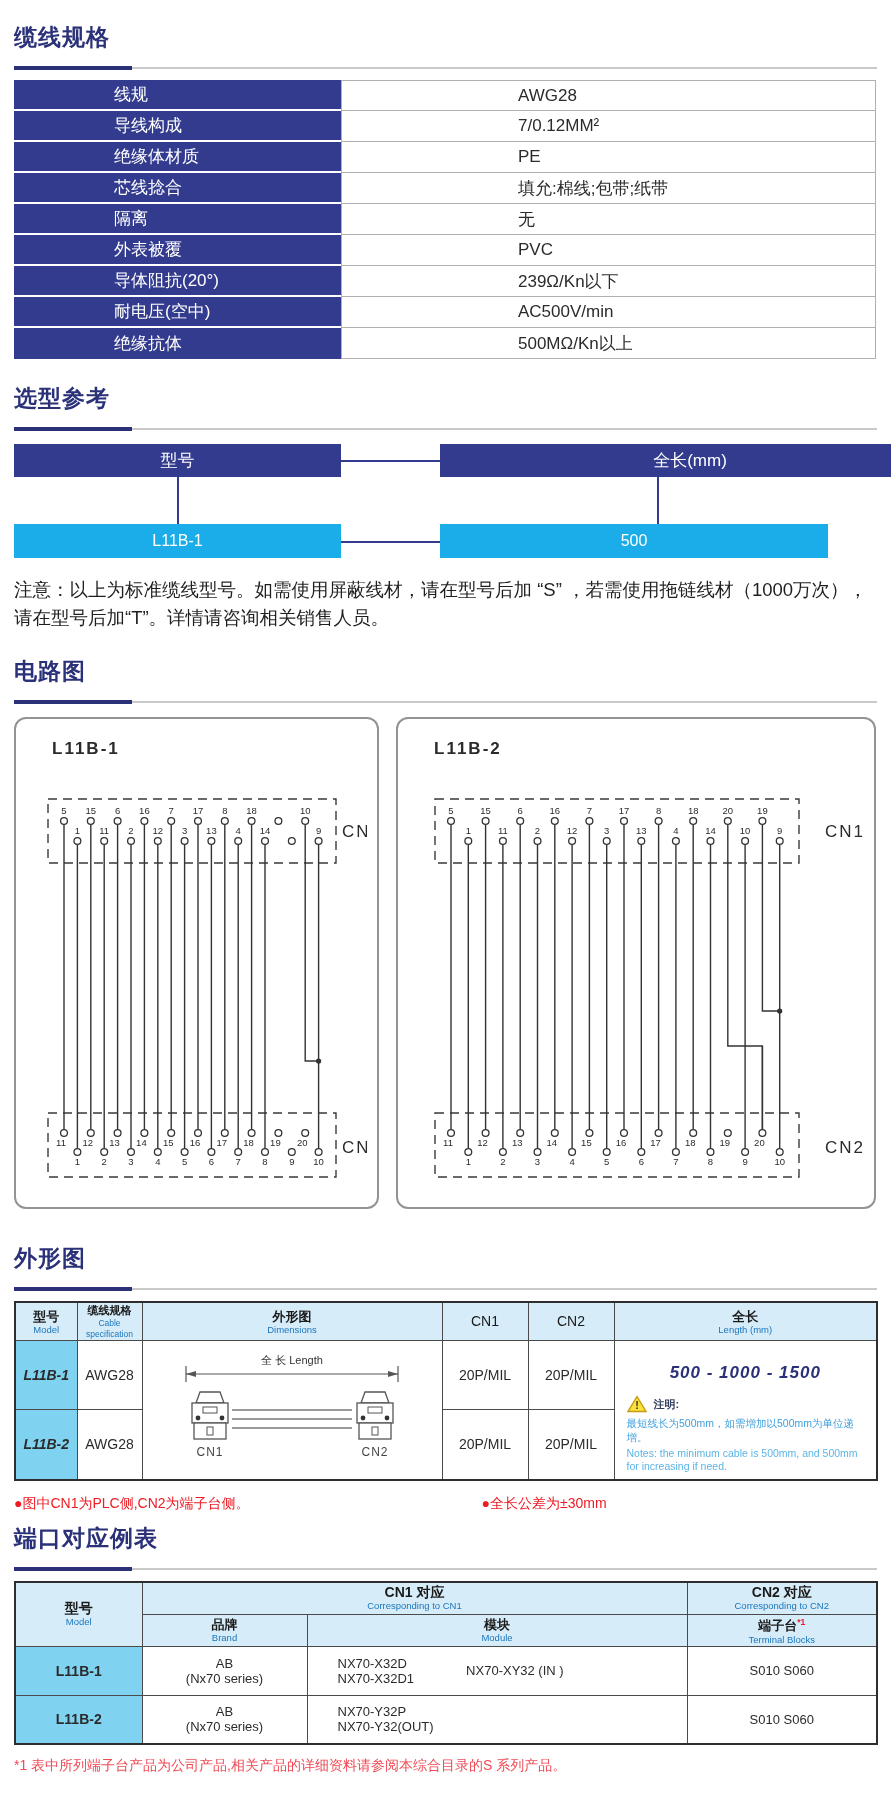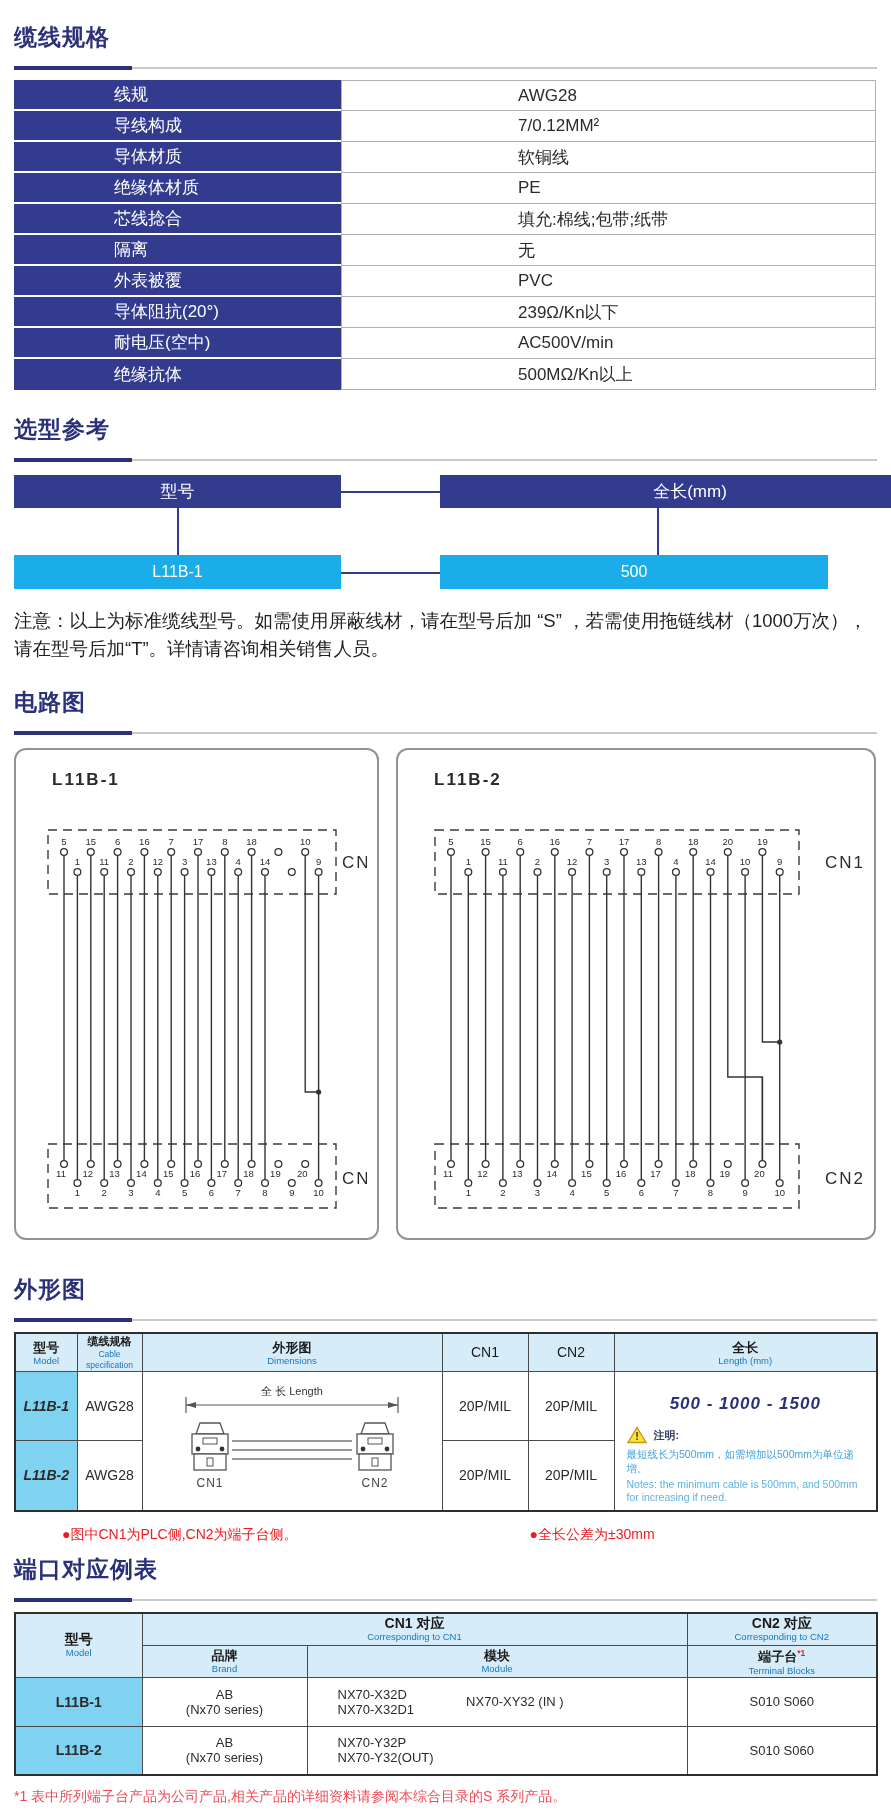--- a/index.html
+++ b/index.html
@@ -56,21 +56,21 @@
   #outlineTable td{font-size:14px;color:#2b2b2b;}
   .len-cell{text-align:left !important;padding:6px 12px !important;}
   .len-range{display:block;text-align:center;color:var(--navy-dark);font-weight:bold;font-style:italic;
     font-size:17px;letter-spacing:1px;margin-top:16px;}
   .len-note-head{display:flex;align-items:center;gap:7px;margin-top:12px;}
   .len-note-title{font-size:11px;color:#33405e;font-weight:bold;}
   .len-note-zh{font-size:10.5px;color:var(--note-blue);margin-top:4px;}
   .len-note-en{font-size:10.5px;color:#5cb4e4;margin-top:2px;line-height:13px;}
 
   .bullets{display:flex;margin-top:14px;width:862px;font-size:14px;color:var(--red);}
-  .bullet-item{white-space:nowrap;margin-left:48px;}
+  .bullet-item{white-space:nowrap;}
   .bullet-right{margin-left:232px;text-align:center;}
 
   
   #portsTable th{height:32px;}
   #portsTable td{height:49px;font-size:13px;color:#2b2b2b;}
   #portsTable td.model-cell{font-style:normal;font-weight:bold;font-size:14px;}
   .module-flex{display:flex;align-items:center;text-align:left;padding-left:30px;gap:52px;}
   .tb-val{font-size:10.5px;color:#3a3a3a;}
   .sup-red{color:var(--red);font-size:8.5px;vertical-align:super;}
   .footnote{margin-top:12px;font-size:14px;color:var(--pink-red);}
@@ -87,24 +87,20 @@
       <span class="rule-accent"></span>
     </div>
   <div class="spec-table" id="specTable">
       <div class="spec-row">
         <div class="spec-label">线规</div>
         <div class="spec-value">AWG28</div>
       </div>
       <div class="spec-row">
         <div class="spec-label">导线构成</div>
         <div class="spec-value">7/0.12MM²</div>
-      </div>
-      <div class="spec-row">
-        <div class="spec-label">导体材质</div>
-        <div class="spec-value">软铜线</div>
       </div>
       <div class="spec-row">
         <div class="spec-label">绝缘体材质</div>
         <div class="spec-value">PE</div>
       </div>
       <div class="spec-row">
         <div class="spec-label">芯线捻合</div>
         <div class="spec-value">填允:棉线;包带;纸带</div>
       </div>
       <div class="spec-row">

